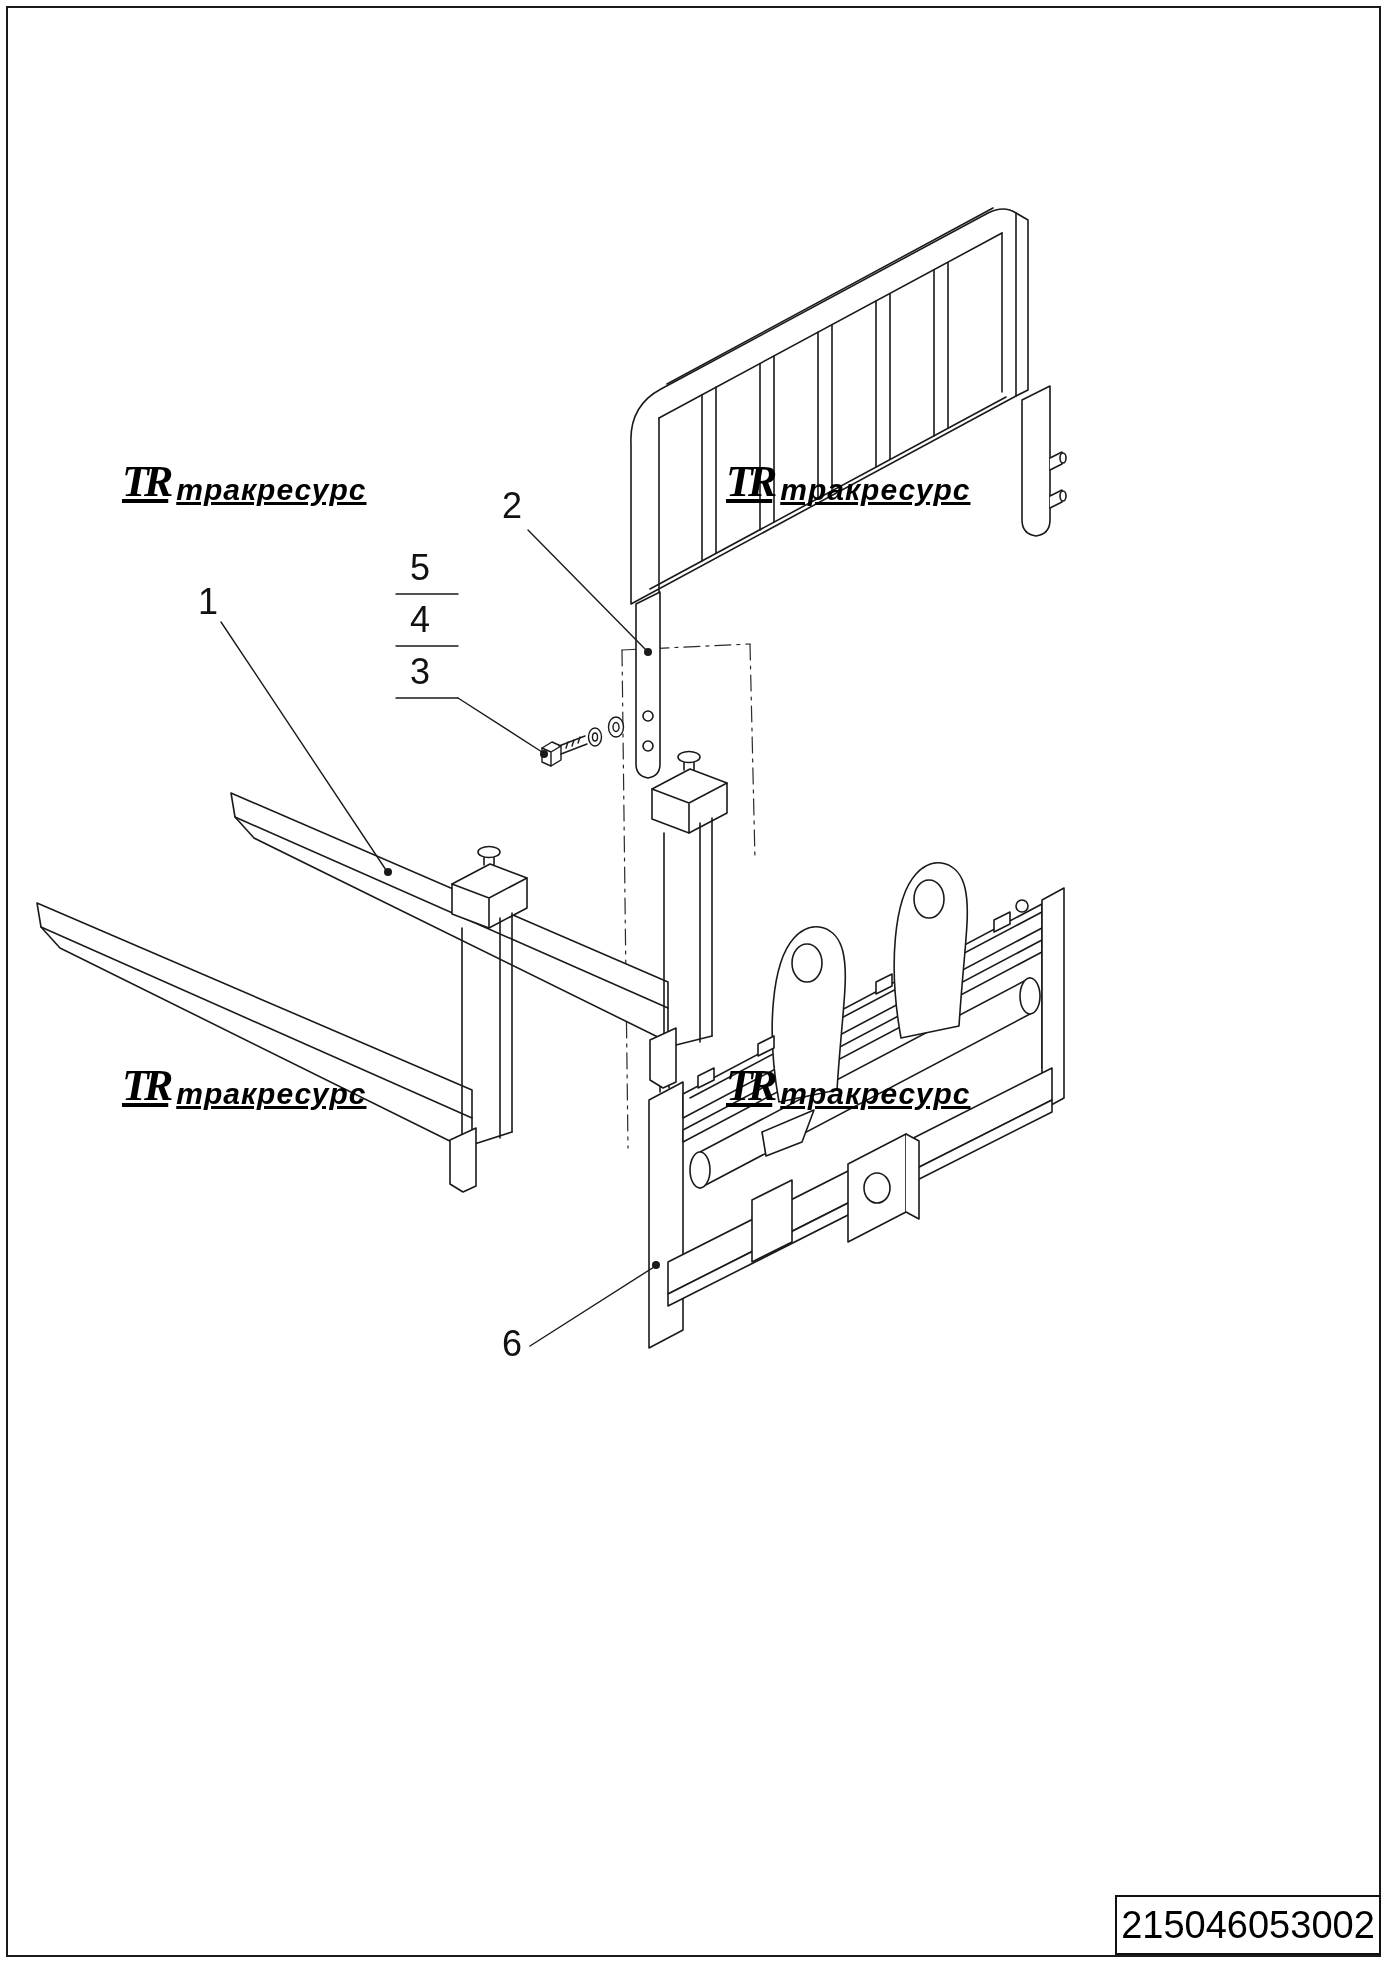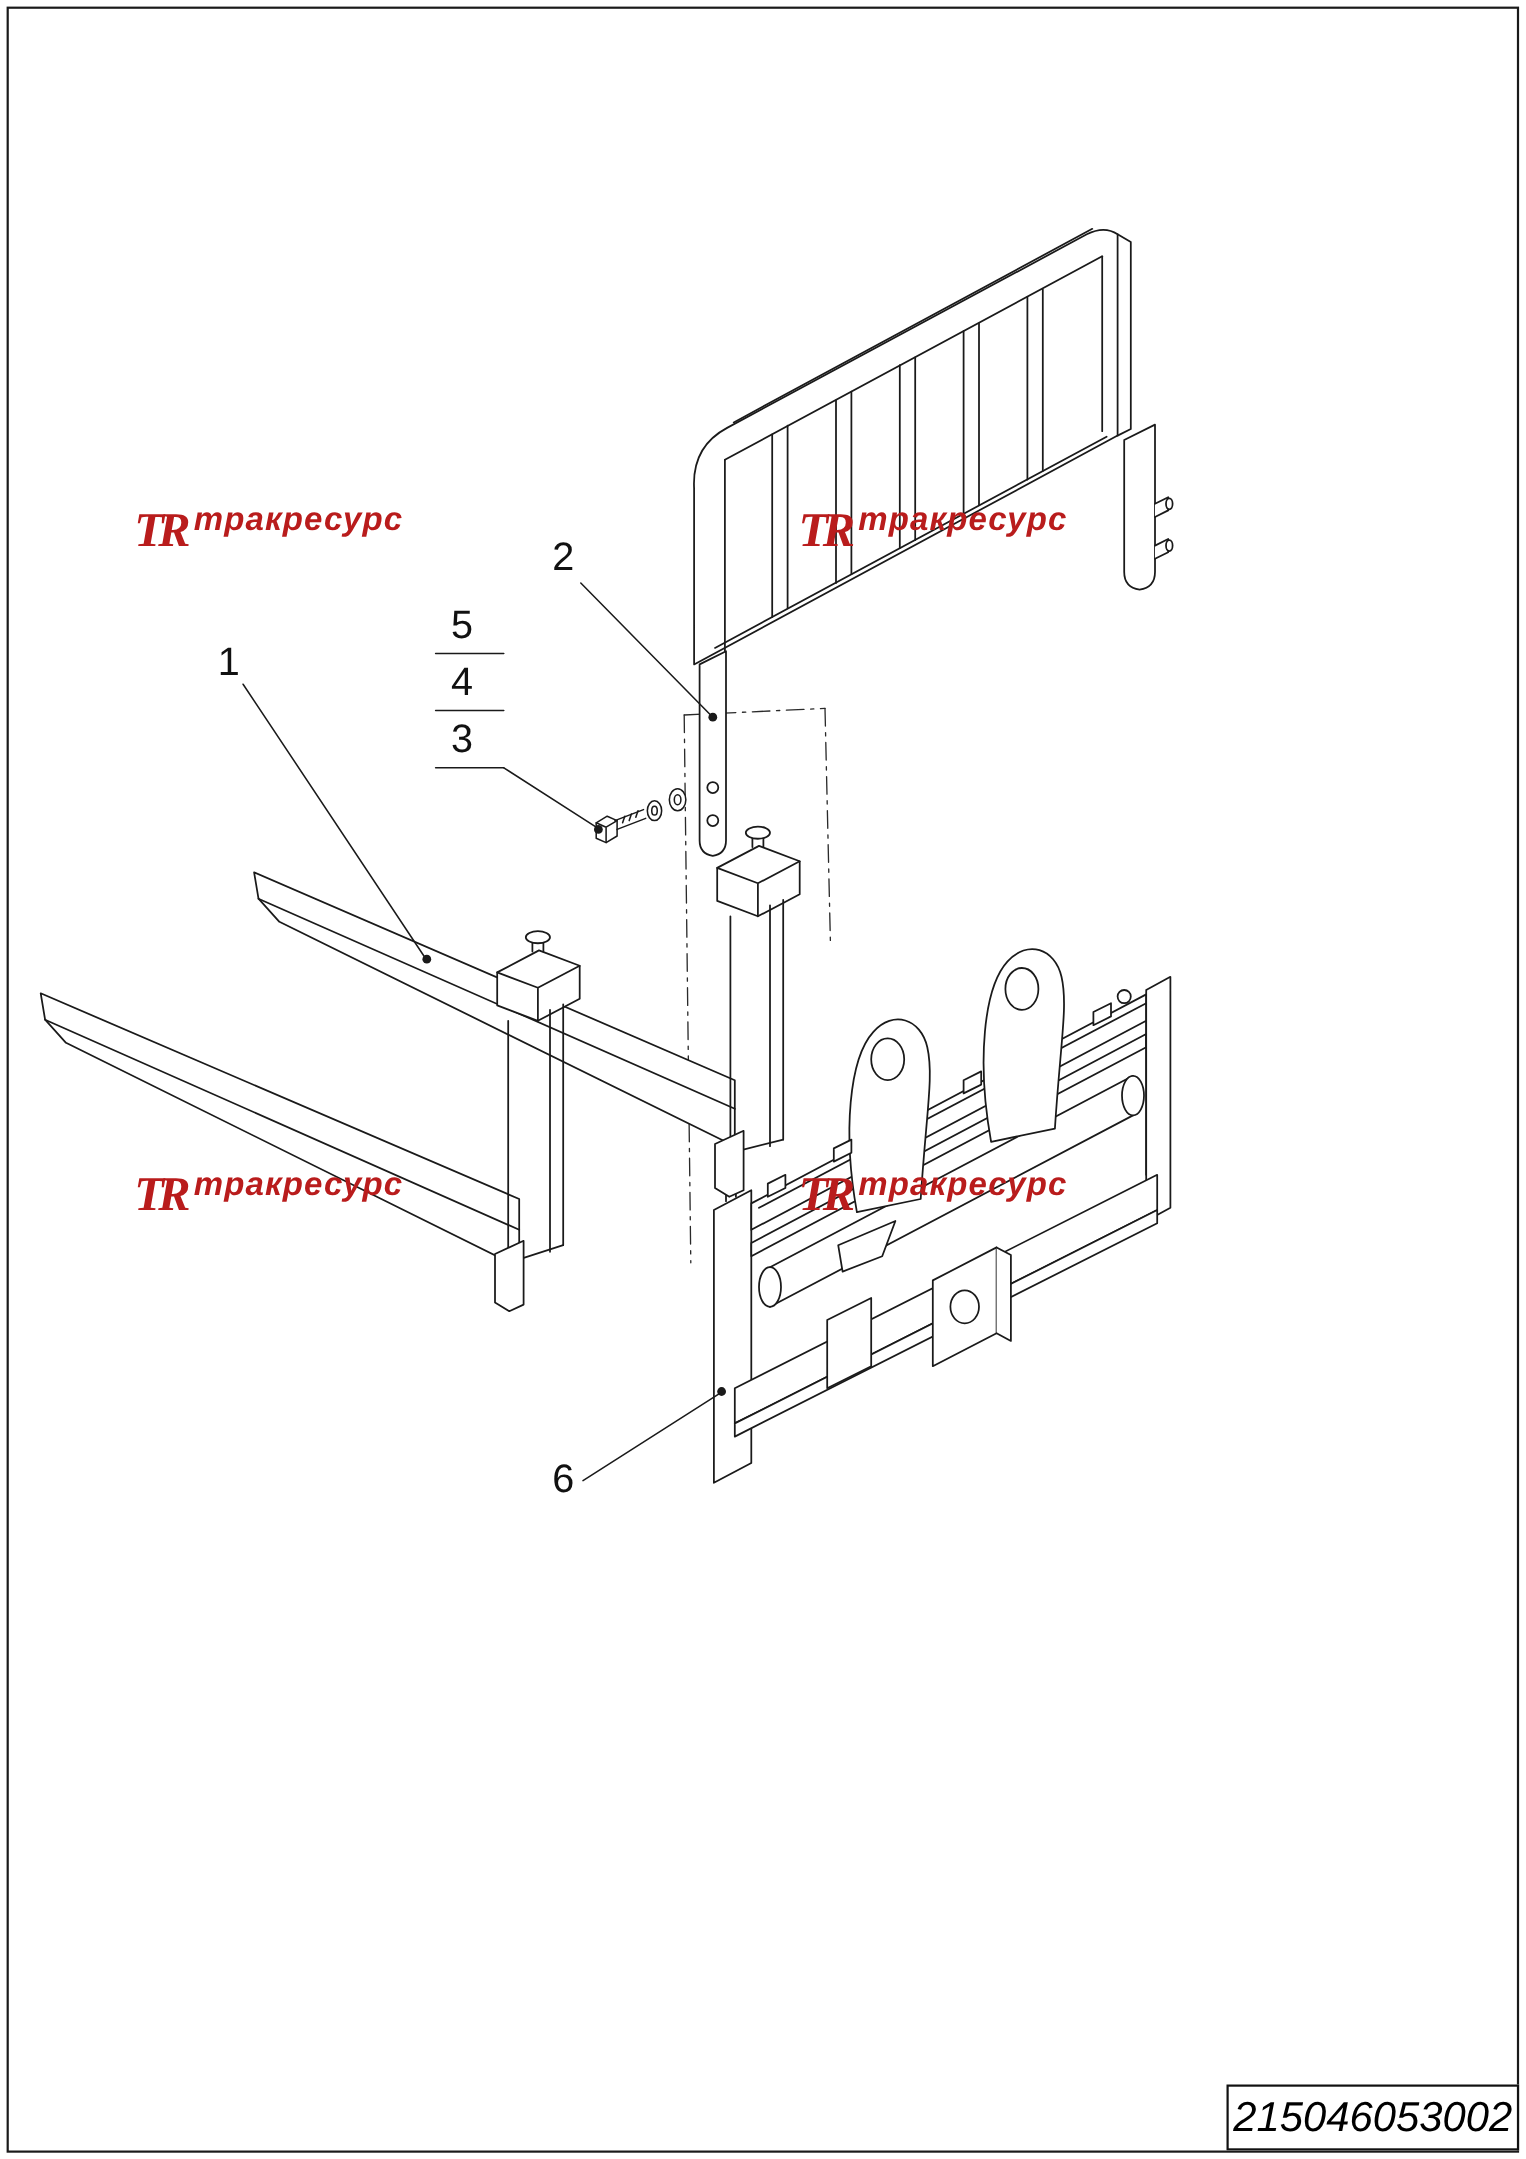--- a/index.html
+++ b/index.html
@@ -6,36 +6,36 @@
   .page{
     position:relative;width:1387px;height:1963px;background:#ffffff;
     font-family:"Liberation Sans",sans-serif;overflow:hidden;
   }
   .page-border{
     position:absolute;left:6px;top:6px;right:6px;bottom:6px;
     border:2px solid #1a1a1a;pointer-events:none;
   }
   svg.drawing{position:absolute;left:0;top:0;width:1387px;height:1963px;}
   .watermark{
-    position:absolute;display:flex;align-items:flex-start;gap:8px;
-    color:#b91c1c;white-space:nowrap;user-select:none;
+    position:absolute;display:flex;align-items:flex-end;gap:8px;
+    color:#000000;white-space:nowrap;user-select:none;text-decoration:underline;
   }
   .wm-logo{
     font-family:"Liberation Serif",serif;font-weight:bold;font-style:italic;
     font-size:44px;letter-spacing:-5px;
   }
   .wm-text{font-weight:bold;font-style:italic;font-size:30px;letter-spacing:1px;}
   .callout{
     position:absolute;font-size:36px;color:#111;line-height:1;
     font-family:"Liberation Sans",sans-serif;
   }
   .pn-box{
     position:absolute;right:6px;bottom:8px;width:262px;height:56px;
     border:2px solid #111;display:flex;align-items:center;justify-content:center;
-    font-size:38px;color:#000;background:#fff;letter-spacing:0;font-style:italic;
+    font-size:38px;color:#000;background:#fff;letter-spacing:0;
   }
 </style>
 </head>
 <body>
 
 <div class="page">
 
   <div class="page-border"></div>
 
   <svg class="drawing" viewBox="0 0 1387 1963" stroke-linejoin="round" stroke-linecap="round">

